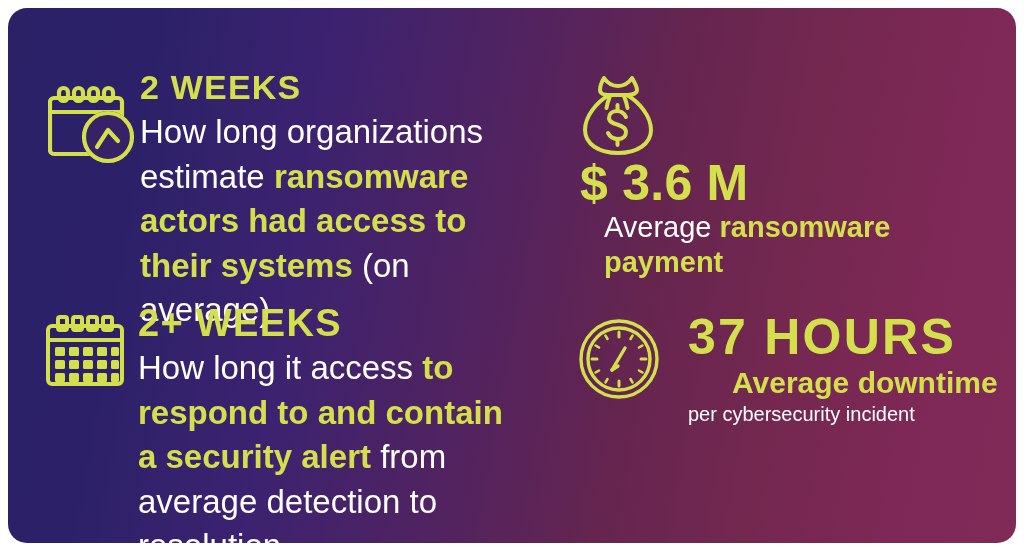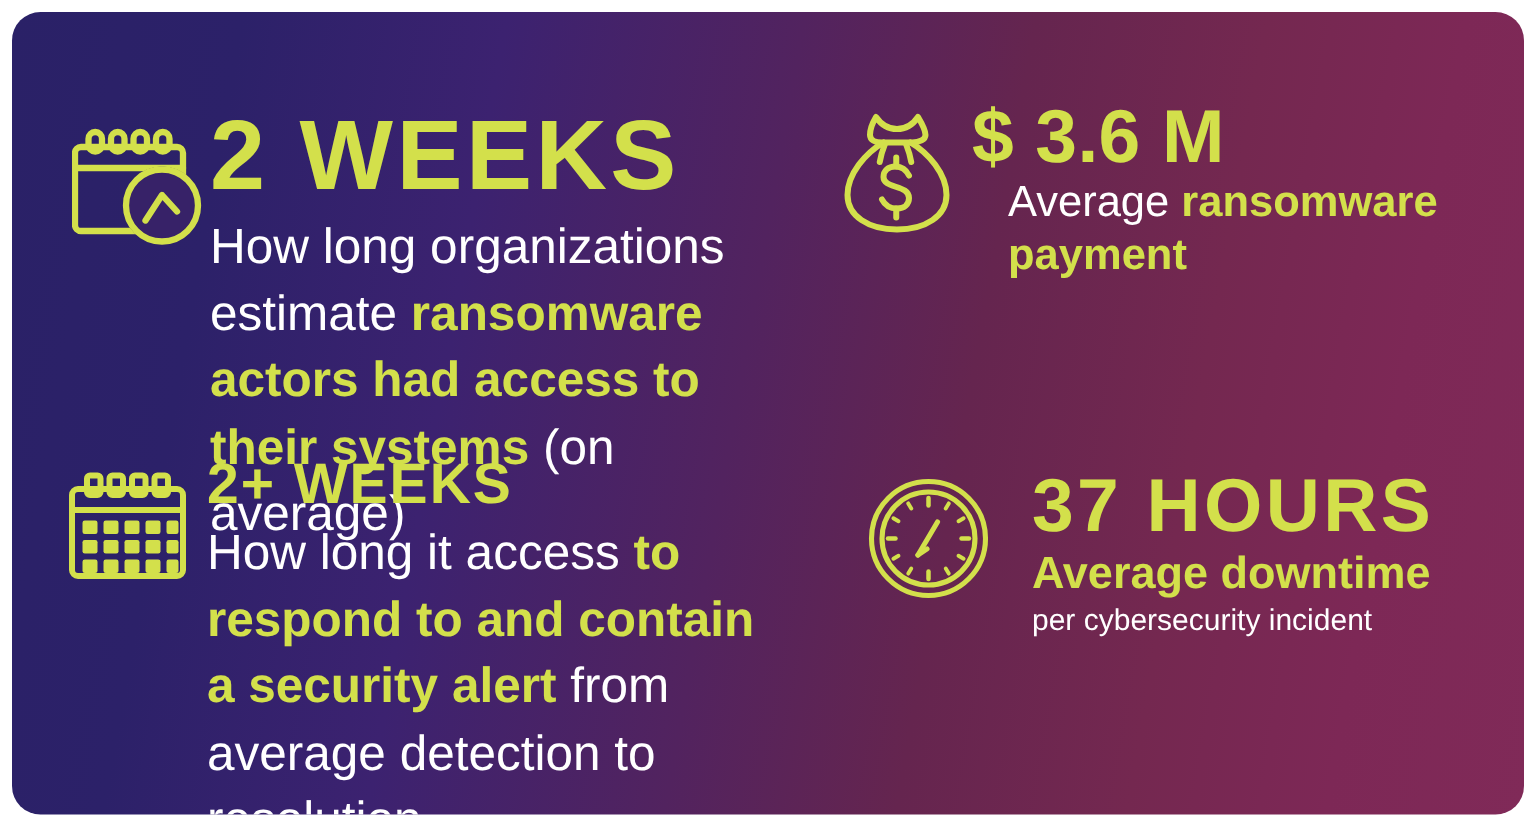--- a/index.html
+++ b/index.html
@@ -39,21 +39,21 @@
   }
 
   .stat {
     position: absolute;
     display: flex;
     align-items: flex-start;
   }
 
   
   .q1 { left: 40px;  top: 62px;  width: 470px; }
-  .q2 { left: 552px; top: 58px;  width: 420px; }
+  .q2 { left: 572px; top: 58px;  width: 420px; flex-direction: column; }
   .q3 { left: 38px;  top: 296px; width: 470px; }
   .q4 { left: 570px; top: 304px; width: 420px; gap: 20px; }
 
   .icon-wrap {
     flex: 0 0 auto;
     display: block;
     line-height: 0;
   }
   .q1 .icon-wrap { width: 92px; padding-top: 10px; }
   .q2 .icon-wrap { width: 88px; padding-top: 6px; }
@@ -62,21 +62,21 @@
 
   .txt { flex: 1 1 auto; }
 
   .headline {
     color: #d3e04b;
     font-weight: bold;
     line-height: 1.0;
     letter-spacing: 0.01em;
     white-space: nowrap;
   }
-  .q1 .headline { font-size: 66px; letter-spacing: 0.035em; margin-bottom: 6px; }
+  .q1 .headline { font-size: 34px; letter-spacing: 0.035em; margin-bottom: 6px; }
   .q2 .headline { font-size: 50px; letter-spacing: 0.005em; margin-bottom: 2px; }
   .q3 .headline { font-size: 38px; letter-spacing: 0.035em; margin-bottom: 4px; }
   .q4 .headline { font-size: 50px; letter-spacing: 0.045em; margin-bottom: 4px; }
 
   .body {
     color: #ffffff;
     font-size: 33px;
     line-height: 1.35;
     font-weight: normal;
   }
@@ -85,20 +85,21 @@
   .body b, .hl {
     color: #d3e04b;
     font-weight: bold;
   }
 
   .sub-strong {
     color: #d3e04b;
     font-weight: bold;
     font-size: 30px;
     line-height: 1.15;
+    margin-left: 44px;
   }
   .sub-small {
     color: #ffffff;
     font-size: 20px;
     line-height: 1.3;
     font-weight: normal;
   }
 
   svg { display: block; }
 </style>

